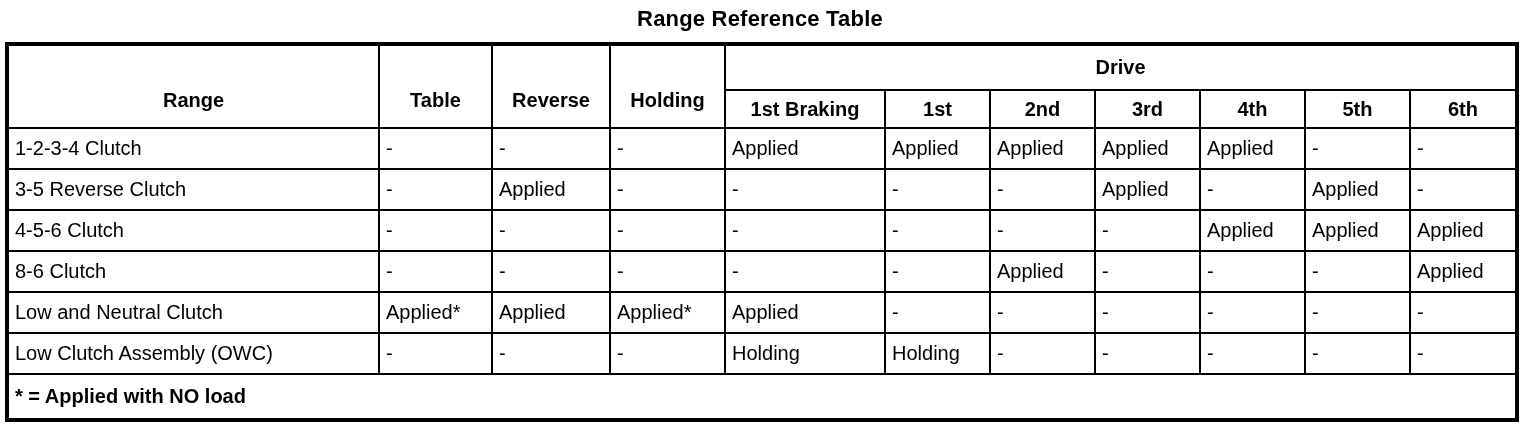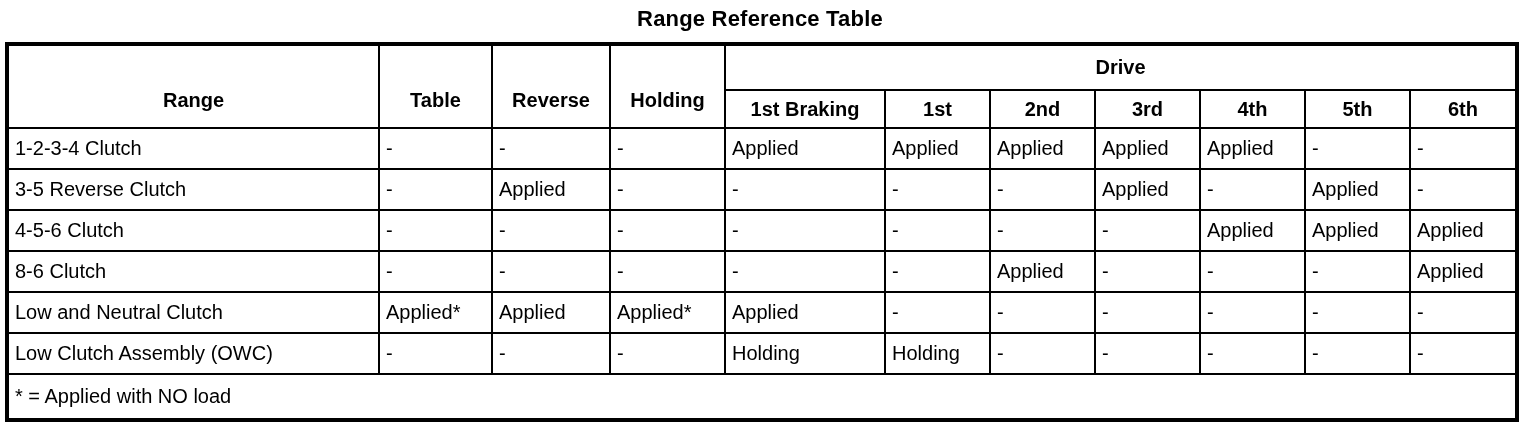--- a/index.html
+++ b/index.html
@@ -65,21 +65,21 @@
     text-align: left;
     vertical-align: middle;
     padding: 2px 6px;
     font-weight: normal;
   }
   tfoot tr { height: 41px; }
   tfoot td {
     text-align: left;
     vertical-align: middle;
     padding: 10px 6px;
-    font-weight: normal;
+    font-weight: bold;
   }
 </style>
 </head>
 <body>
 
 <div class="page">
 
   <div class="title">Range Reference Table</div>
 
   <table class="range-table">

